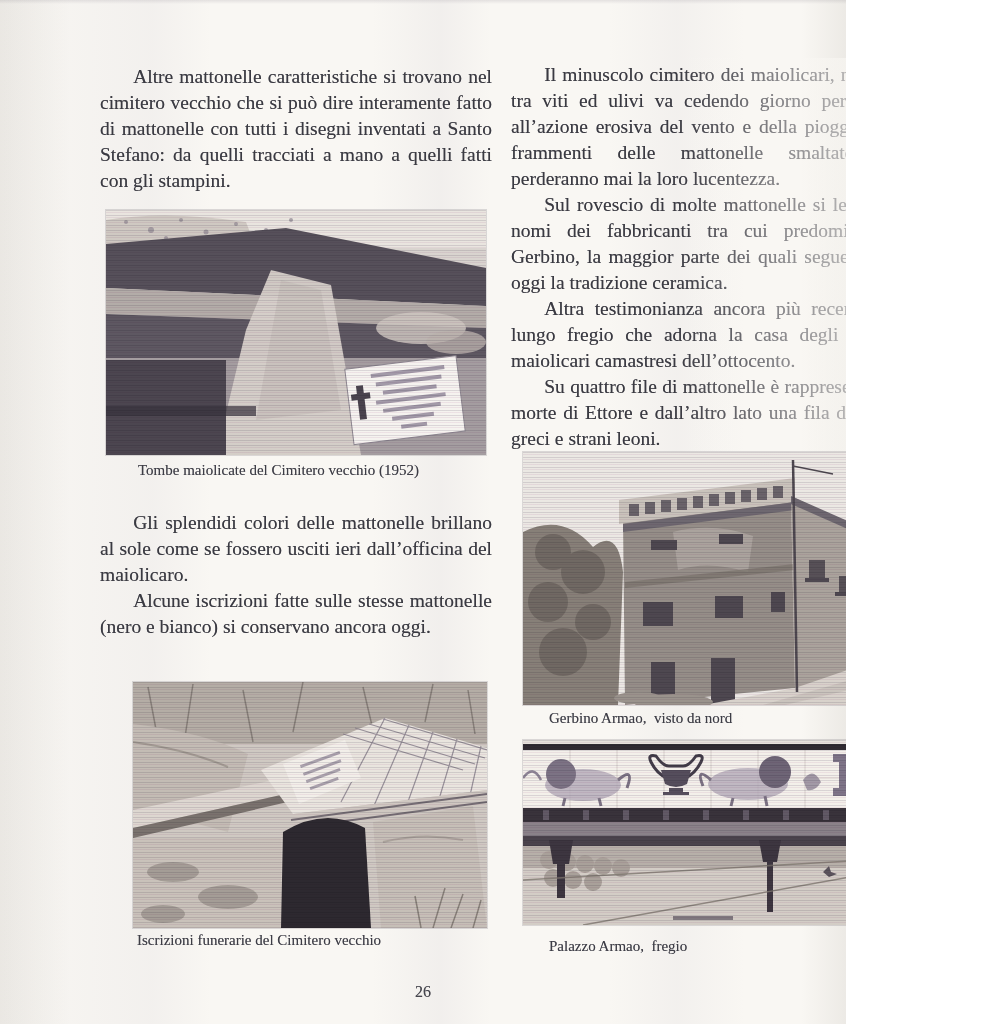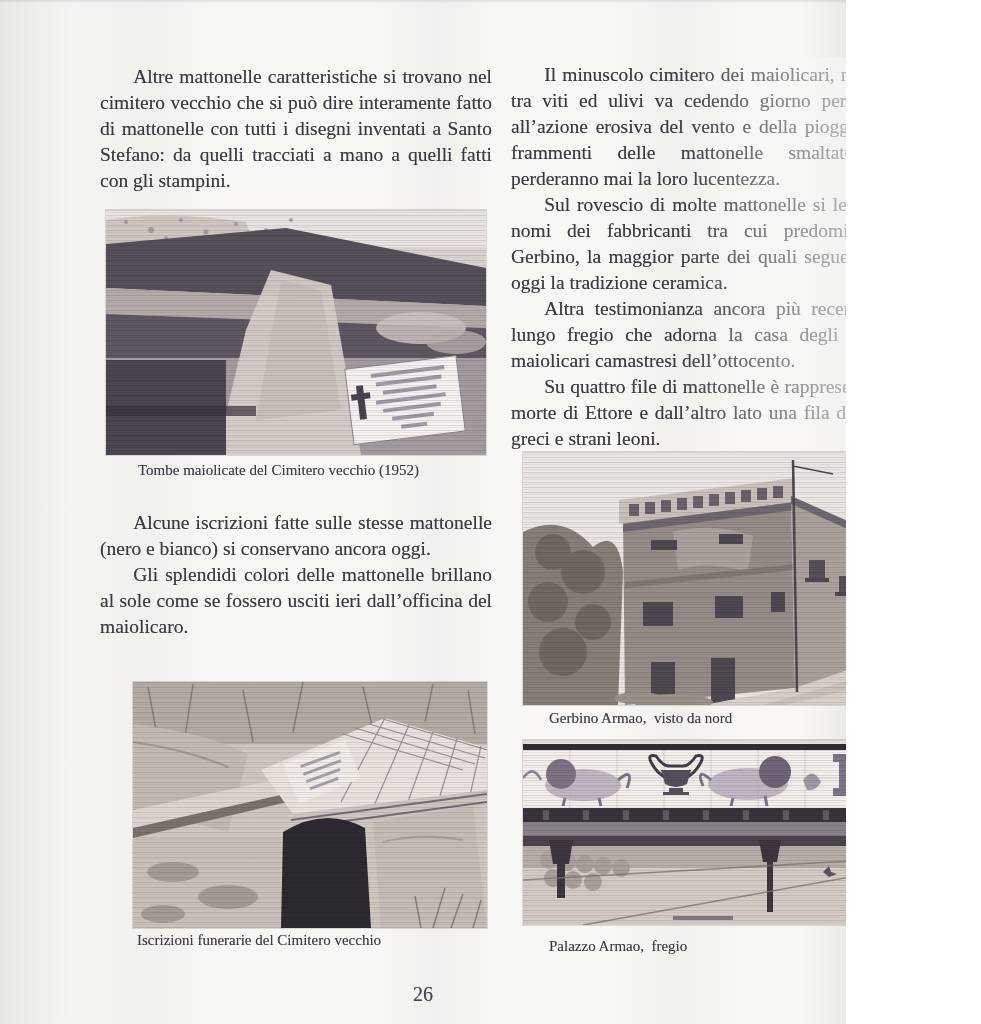--- a/index.html
+++ b/index.html
@@ -45,21 +45,21 @@
       rgba(255,255,255,0) 3px, rgba(255,255,255,0) 5px);
   }
   .fade-overlay {
     position:absolute; left:511px; top:58px; width:400px; height:396px; pointer-events:none;
     background:linear-gradient(to right,
       rgba(249,247,243,0) 42%, rgba(249,247,243,0.42) 68%,
       rgba(249,247,243,0.80) 96%);
   }
   .page-number {
     position:absolute; left:0; top:983px; width:100%; text-align:center;
-    font-size:20px; color:#46464e; text-shadow:0 0 0.4px rgba(60,60,70,0.5);
+    font-size:16px; color:#46464e; text-shadow:0 0 0.4px rgba(60,60,70,0.5);
   }
 </style>
 </head>
 <body>
 
 <div class="page">
   <div class="streaks"></div>
 
   <div class="col col-left">
     <p class="body-text">Altre mattonelle caratteristiche si trovano nel cimitero vecchio che si può dire interamente fatto di mattonelle con tutti i disegni inventati a Santo Stefano: da quelli tracciati a mano a quelli fatti con gli stampini.</p>
@@ -103,22 +103,22 @@
           <rect x="284" y="205" width="42" height="4"></rect>
           <rect x="292" y="214" width="26" height="4"></rect>
         </g>
       </g>
     </svg>
     <div class="scan"></div>
   </div>
   <div class="caption" style="left:138px; top:462px;">Tombe maiolicate del Cimitero vecchio (1952)</div>
 
   <div class="col" style="left:100px; top:510px; width:392px;">
+    <p class="body-text">Gli splendidi colori delle mattonelle brillano al sole come se fossero usciti ieri dall’officina del maiolicaro.</p>
     <p class="body-text">Alcune iscrizioni fatte sulle stesse mattonelle (nero e bianco) si conservano ancora oggi.</p>
-    <p class="body-text">Gli splendidi colori delle mattonelle brillano al sole come se fossero usciti ieri dall’officina del maiolicaro.</p>
   </div>
 
   <div class="photo" style="left:133px; top:682px; width:354px; height:246px;">
     <svg viewBox="0 0 354 246" preserveAspectRatio="none">
       <rect width="354" height="246" fill="#cfc9c2"></rect>
       <rect width="354" height="62" fill="#b4ada5"></rect>
       <g stroke="#6f6862" stroke-width="1.5" opacity="0.65">
         <line x1="15" y1="5" x2="25" y2="58"></line>
           <line x1="60" y1="2" x2="52" y2="55"></line>
         <line x1="110" y1="8" x2="120" y2="60"></line>

